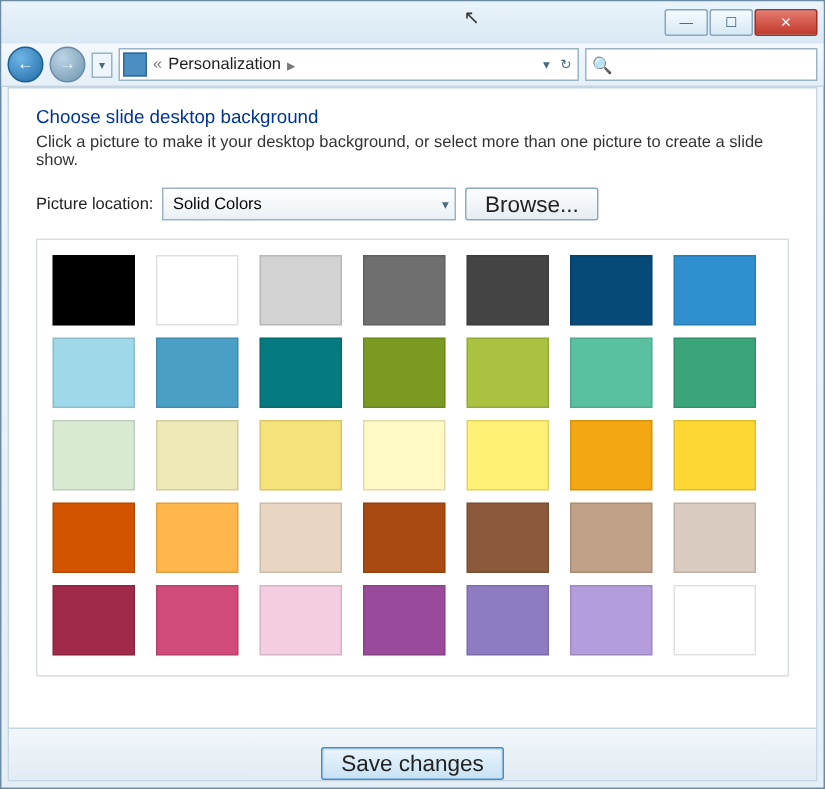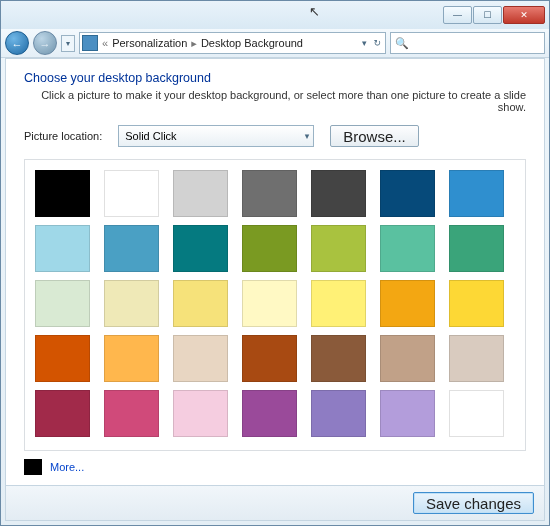--- a/index.html
+++ b/index.html
@@ -118,23 +118,23 @@
   flex: 1 1 auto;
   overflow: hidden;
   padding: 12px 18px 6px 18px;
 }
 h1 {
   color: #003399;
   font-size: 12.5px;
   font-weight: 400;
   margin: 0 0 4px 0;
 }
-.sub { color: #333; margin-bottom: 12px; text-align: right; }
-
-.row { display: flex; align-items: center; gap: 16px; margin-bottom: 12px; }
+.sub { color: #333; margin-bottom: 12px; }
+
+.row { display: flex; align-items: center; gap: 6px; margin-bottom: 12px; }
 .label { color: #222; }
 .select {
   width: 184px; height: 20px;
   border: 1px solid #9ab3c5;
   background: linear-gradient(#fff, #e9f0f5);
   display: flex; align-items: center; justify-content: space-between;
   padding: 0 4px 0 6px;
   font-size: 11px;
 }
 .select .chev { font-size: 9px; color: #4a6a82; }
@@ -178,20 +178,21 @@
 
 .footer {
   height: 34px;
   border-top: 1px solid #c5d5e1;
   background: linear-gradient(#f1f6fa, #e3ecf3);
   display: flex;
   align-items: center;
   justify-content: flex-end;
   padding: 0 10px;
   gap: 24px;
+  flex-direction: column;
 }
 .btn.primary {
   border: 1px solid #3f8ecf;
   background: linear-gradient(#eaf4fc, #c8e2f5);
   box-shadow: inset 0 0 0 1px #bfe0f7;
 }
 </style>
 </head>
 <body>
 
@@ -215,41 +216,40 @@
     </div>
     <div class="dd">
       <span>▾</span>
     </div>
 
     <div class="addressbar">
       <div class="icon"></div>
       <span class="crumb sep">«</span>
       <span class="crumb">Personalization</span>
       <span class="crumb sep">▸</span>
-      <span class="crumb">Desktop Background</span>
       <div class="addr-right">
         <span>▾</span>
         <span>↻</span>
       </div>
     </div>
 
     <div class="searchbox">
       <span class="mag">🔍</span>
     </div>
   </div>
 
   <div class="content">
     <div class="inner">
-      <h1>Choose your desktop background</h1>
+      <h1>Choose slide desktop background</h1>
       <div class="sub">Click a picture to make it your desktop background, or select more than one picture to create a slide show.</div>
 
       <div class="row">
         <span class="label">Picture location:</span>
         <div class="select">
-          <span>Solid Click</span>
+          <span>Solid Colors</span>
           <span class="chev">▾</span>
         </div>
         <div class="btn">Browse...</div>
       </div>
 
       <div class="swatch-pane">
         <div class="swatches" id="swatches">
             <div class="swatch" style="background: rgb(0, 0, 0);"></div>
             <div class="swatch" style="background: rgb(255, 255, 255);"></div>
             <div class="swatch" style="background: rgb(210, 210, 210);"></div>
@@ -281,24 +281,20 @@
             <div class="swatch" style="background: rgb(161, 42, 74);"></div>
             <div class="swatch" style="background: rgb(208, 74, 122);"></div>
             <div class="swatch" style="background: rgb(245, 205, 224);"></div>
             <div class="swatch" style="background: rgb(154, 74, 154);"></div>
             <div class="swatch" style="background: rgb(142, 124, 195);"></div>
             <div class="swatch" style="background: rgb(179, 157, 219);"></div>
             <div class="swatch" style="background: rgb(255, 255, 255);"></div>
           </div>
       </div>
 
-      <div class="more-row">
-        <div class="more-sw"></div>
-        <span class="more-link">More...</span>
-      </div>
     </div>
 
     <div class="footer">
       <div class="btn primary">Save changes</div>
     </div>
   </div>
 
 </div>
 
 </body></html>

